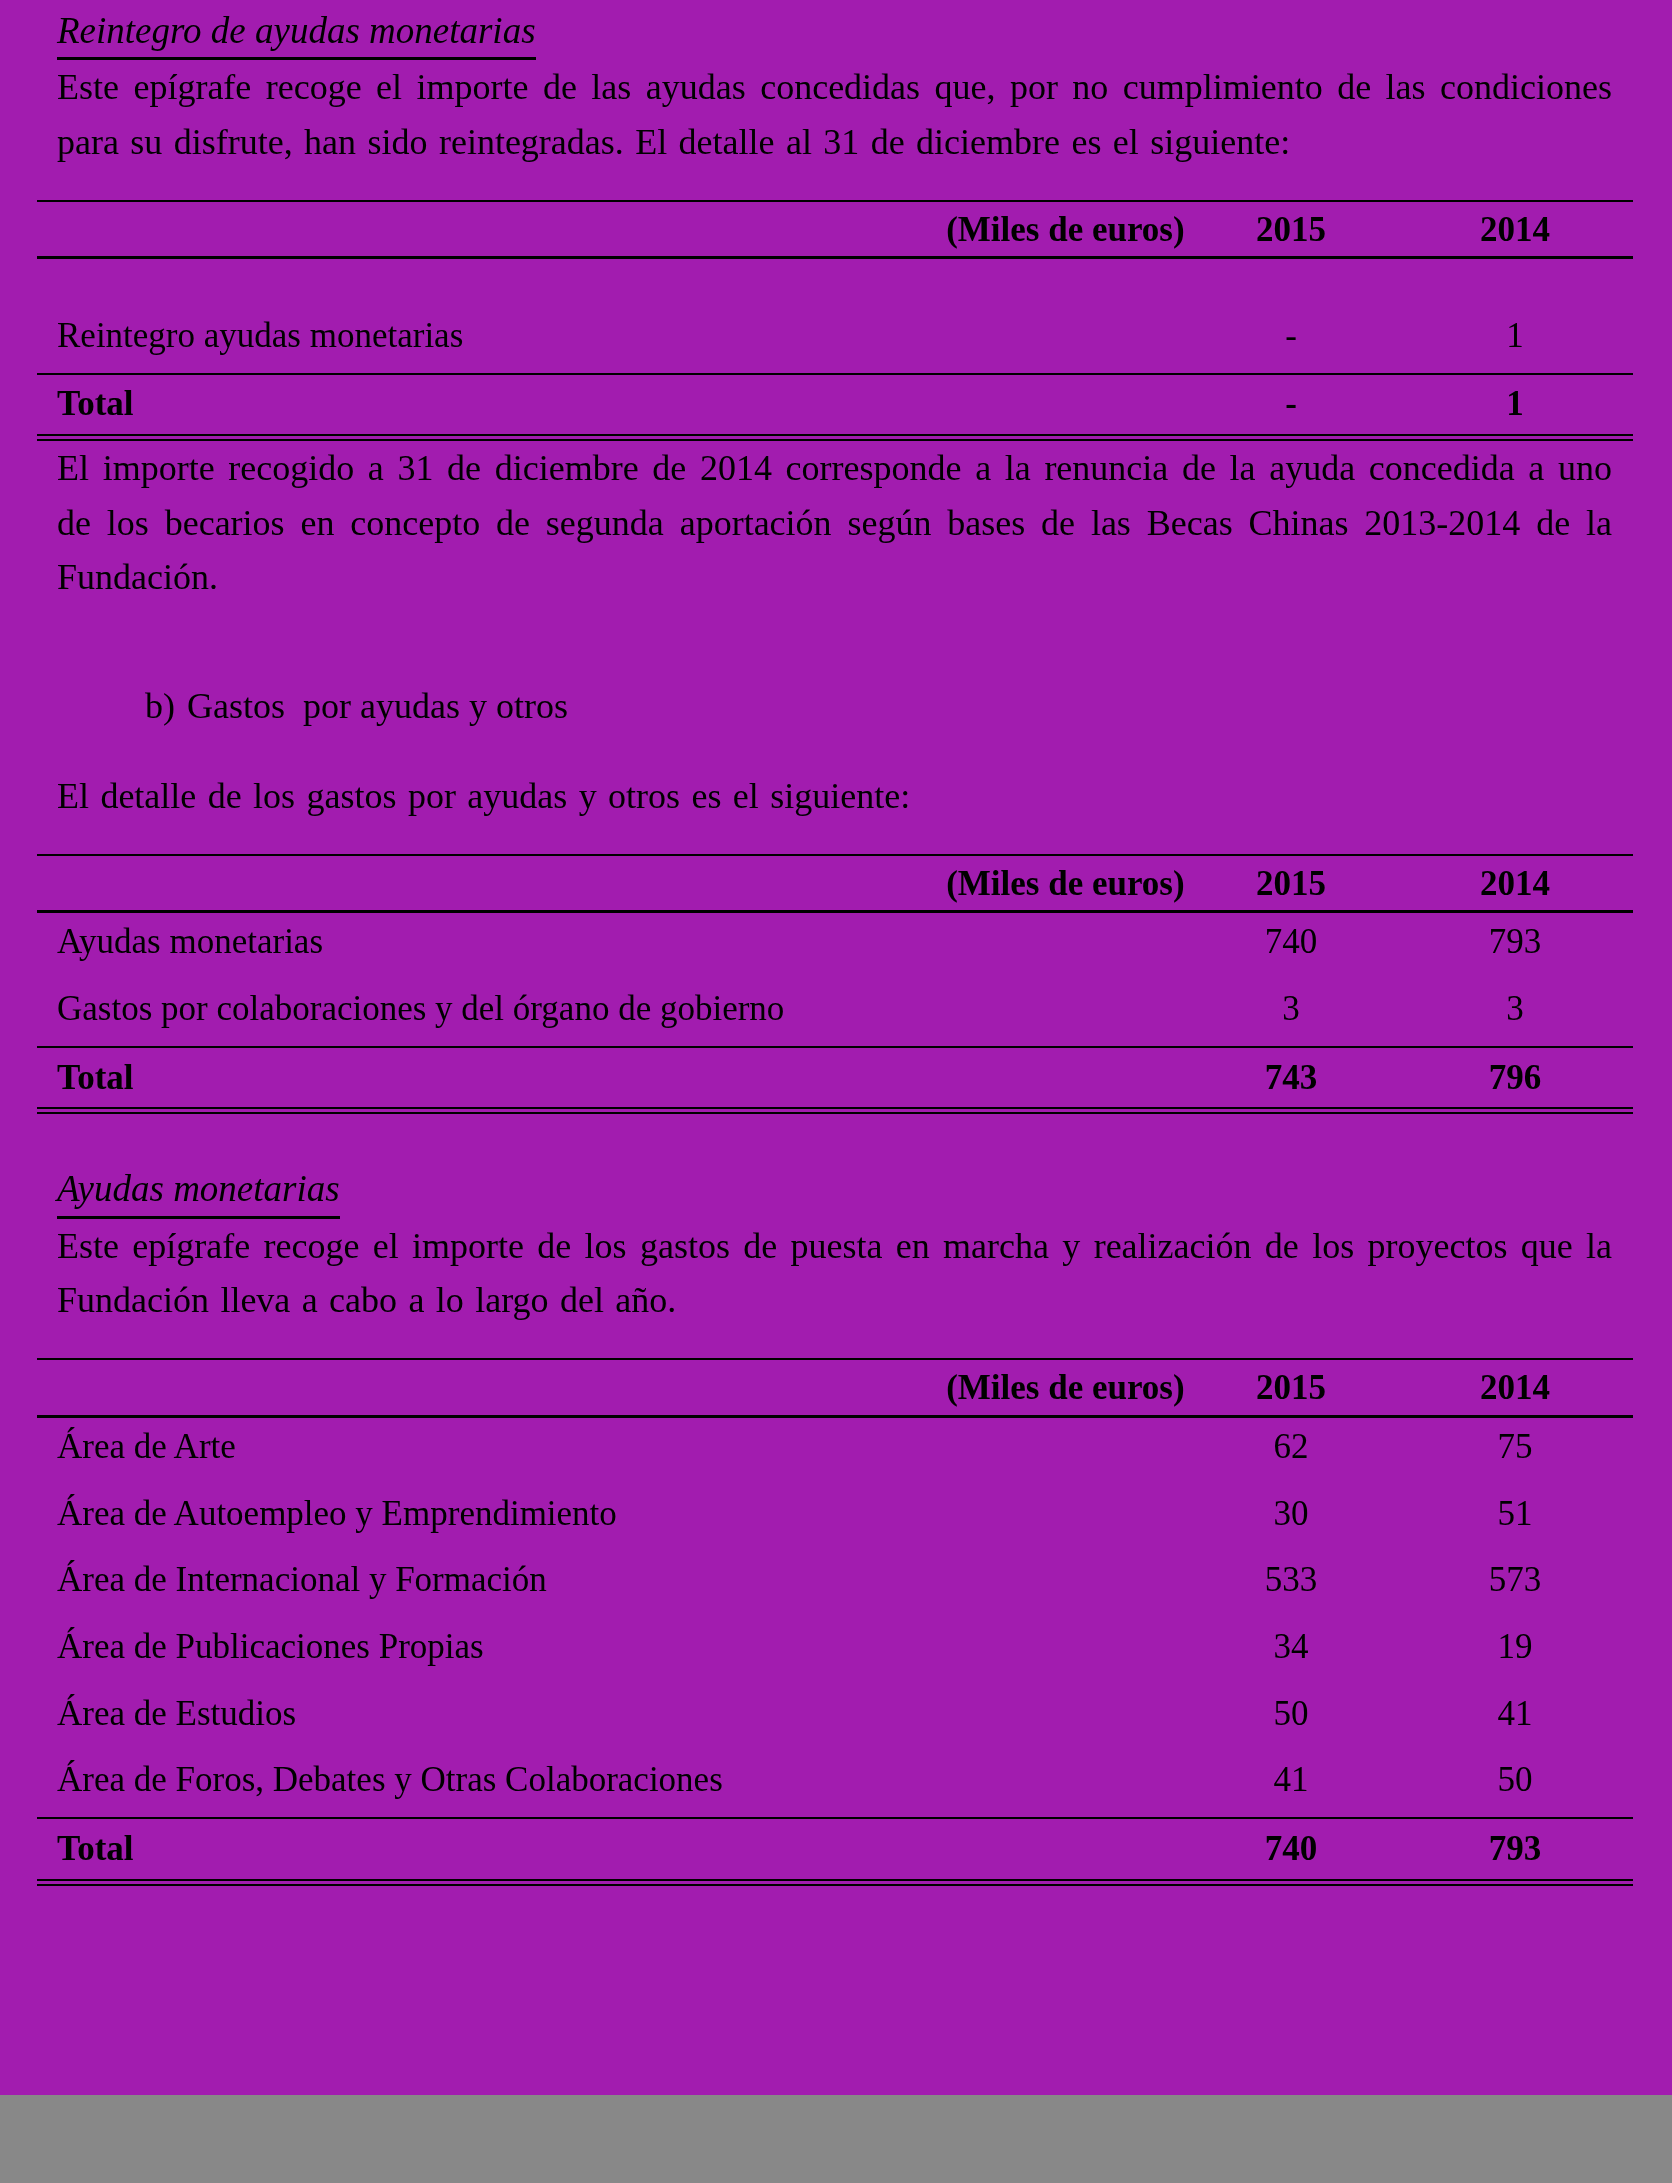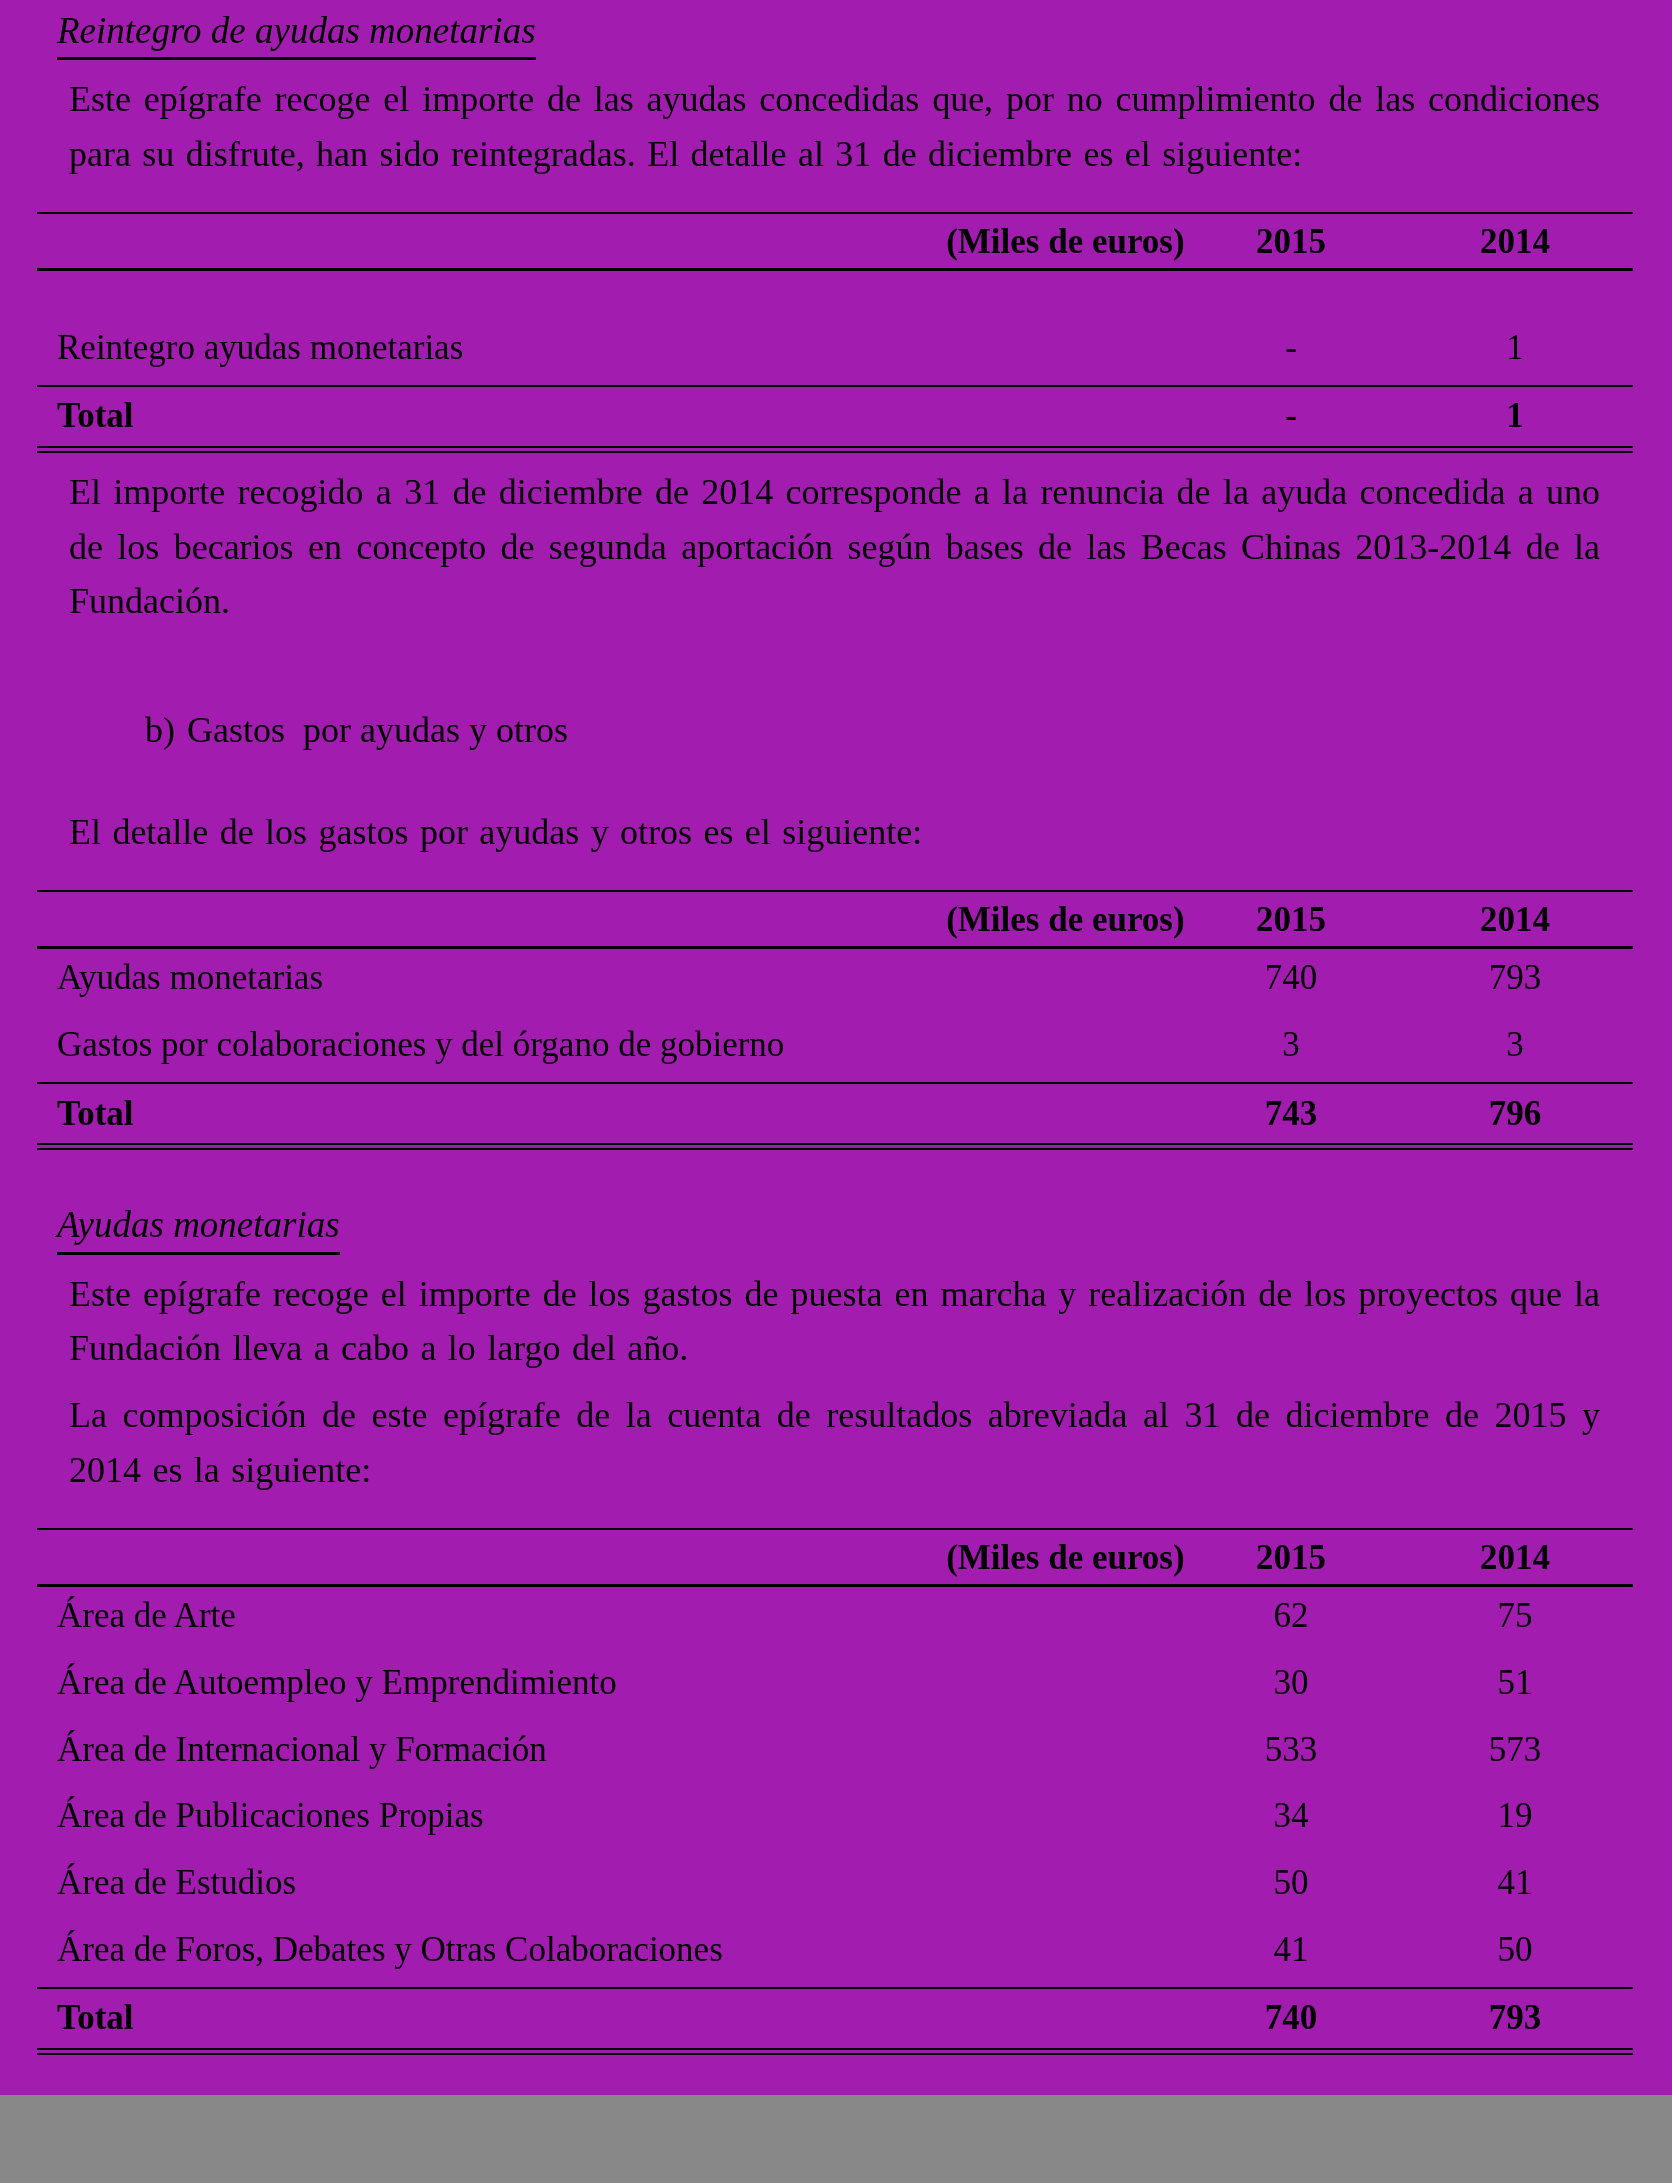--- a/index.html
+++ b/index.html
@@ -22,21 +22,21 @@
     display: inline-block;
     border-bottom: 3.1px solid #000;
     padding-bottom: 3.1px;
     margin: 0;
     line-height: 1.25;
   }
   p.body-text {
     font-size: 36px;
     line-height: 1.52;
     text-align: justify;
-    margin: 12px;
+    margin: 0;
     word-spacing: 2.4px;
   }
   .mt-para   { margin-top: 36px; }
   .mt-para-l { margin-top: 50px; }
   .sub-heading {
     font-size: 36px;
     margin: 38px 0 0 52px;
     white-space: pre-wrap;
   }
   .sub-heading .marker { display: inline-block; }
@@ -145,21 +145,20 @@
         <td class="cell-num">743</td>
         <td class="cell-num">796</td>
       </tr>
     </tbody>
   </table>
 
   <h2 class="heading-underline" style="margin-top: 52px;">Ayudas monetarias</h2>
 
   <p class="body-text mt-para-l">Este epígrafe recoge el importe de los gastos de puesta en marcha y realización de los proyectos que la Fundación lleva a cabo a lo largo del año.</p>
 
-  <p class="body-text mt-para-l">La composición de este epígrafe de la cuenta de resultados abreviada al 31 de diciembre de 2015 y 2014 es la siguiente:</p>
 
   <table class="fin-table mt-table">
     <colgroup>
         <col class="c-label">
         <col class="c-num">
         <col class="c-num">
       </colgroup>
     <tbody>
       <tr class="head-row">
         <th class="cell-label">(Miles de euros)</th>

